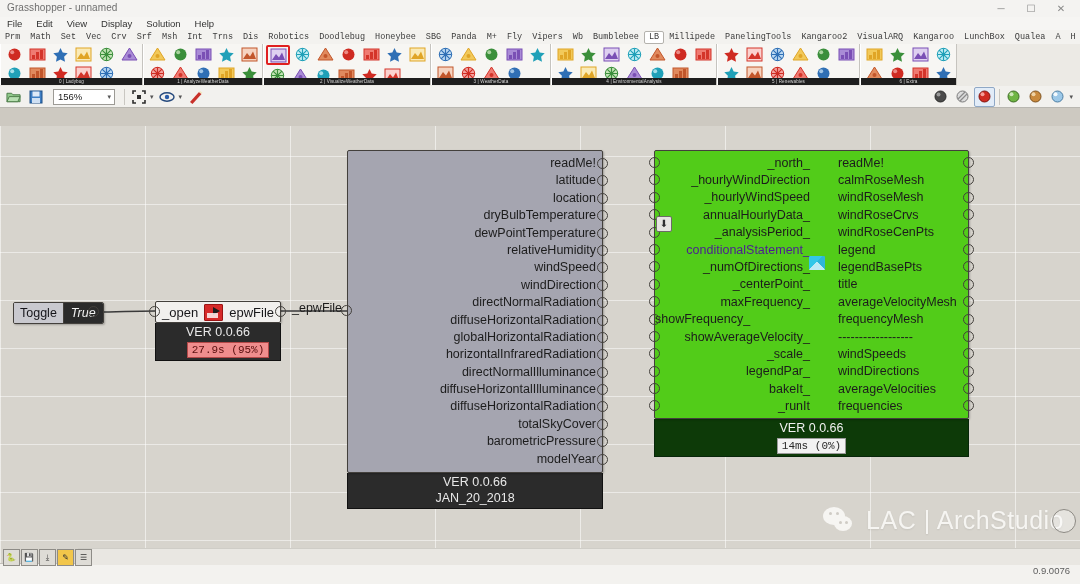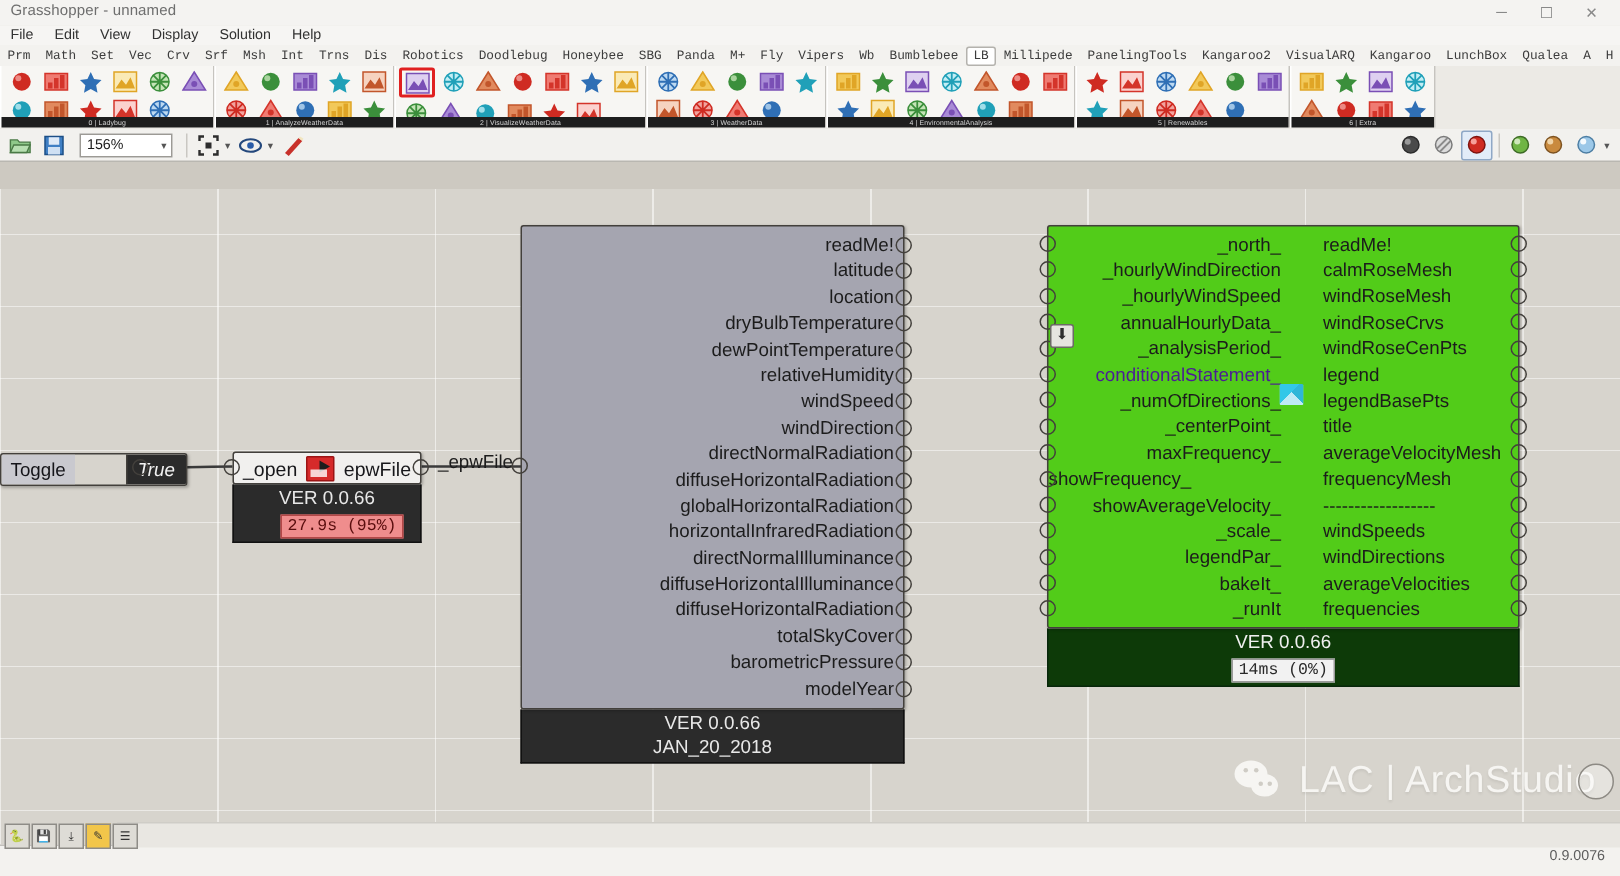--- a/index.html
+++ b/index.html
@@ -899,21 +899,21 @@
   </div>
 
   <div class="canvas">
     <div class="canvas-darkband"></div>
 
     <svg class="wires">
       <path d="M95,204 C120,204 130,203 155,203" stroke="#3a3a3a" stroke-width="1.6" fill="none"></path>
       <path d="M281,203 C310,203 325,203 350,203" stroke="#3a3a3a" stroke-width="1.6" fill="none"></path>
     </svg>
 
-    <div class="toggle" style="left:0px;top:194px;gap:34px;">
+    <div class="toggle" style="left:13px;top:194px;">
       <div class="tname">Toggle</div>
       <div class="tval">True</div>
     </div>
     <div class="nub out" style="position:absolute;left:88px;top:198px;"></div>
 
     <div class="epwwid" style="left:155px;top:193px;width:126px;box-sizing:border-box;justify-content:space-between;">
       <span class="lbl">_open</span>
       <span class="epw-ico"></span>
       <span class="lbl">epwFile</span>
     </div>
@@ -1001,21 +1001,21 @@
         </div>
       <div class="plaque">
         <div>VER 0.0.66</div>
         <div>JAN_20_2018</div>
       </div>
 
       <div class="nub in" style="top:155px;"></div>
       <div style="position:absolute;left:-55px;top:151px;font-size:12.5px;color:#1c1c1c;white-space:nowrap;">_epwFile</div>
     </div>
 
-    <div class="ghcomp" style="left:698px;top:42px;width:315px;">
+    <div class="ghcomp" style="left:654px;top:42px;width:315px;">
       <div class="ghbody green" style="width:315px;padding:3px 0 3px 0;" id="wr-body">
           <div class="rowline" style="position: relative;">
             <div style="flex: 0 0 155px; text-align: right; padding-right: 6px; font-size: 12.5px; color: rgb(28, 28, 28); white-space: nowrap;">_north_</div>
             <div style="flex: 1 1 auto; text-align: left; padding-left: 22px; font-size: 12.5px; color: rgb(28, 28, 28); white-space: nowrap; letter-spacing: 0px;">readMe!</div>
             <div class="nub in" style="top: 3px;"></div>
             <div class="nub out" style="top: 3px;"></div>
           </div>
           <div class="rowline" style="position: relative;">
             <div style="flex: 0 0 155px; text-align: right; padding-right: 6px; font-size: 12.5px; color: rgb(28, 28, 28); white-space: nowrap;">_hourlyWindDirection</div>
             <div style="flex: 1 1 auto; text-align: left; padding-left: 22px; font-size: 12.5px; color: rgb(28, 28, 28); white-space: nowrap; letter-spacing: 0px;">calmRoseMesh</div>

